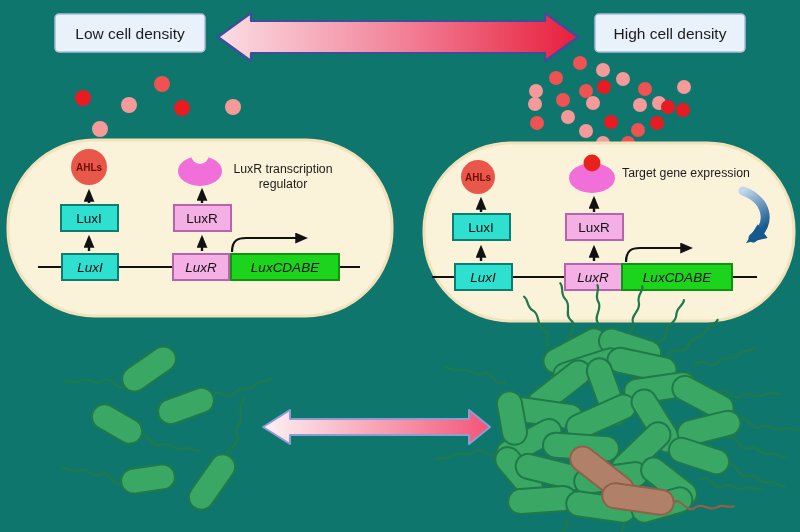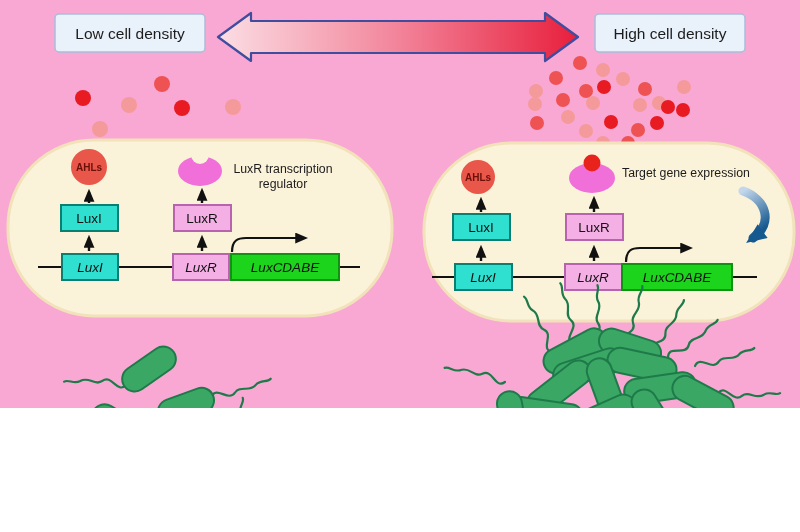--- a/index.html
+++ b/index.html
@@ -1,16 +1,16 @@
 <!DOCTYPE html>
 <html><head>
 <meta charset="utf-8">
 <style>
   html,body{margin:0;padding:0;background:#ffffff;}
-  .canvas{width:800px;height:408px;position:relative;background:#f9a8d4;overflow:hidden;}
+  .canvas{width:800px;height:532px;position:relative;background:#0f766e;overflow:hidden;}
   svg text{font-family:"Liberation Sans","DejaVu Sans",sans-serif;}
   .lbl{font-size:15.5px;fill:#1c1c1c;}
   .prot{font-size:13.5px;fill:#111;}
   .gene{font-size:13.5px;font-style:italic;fill:#111;}
   .ann{font-size:12.3px;fill:#1c1c1c;}
   .ahl{font-size:10px;font-weight:bold;}
 </style>
 </head>
 <body>
 

